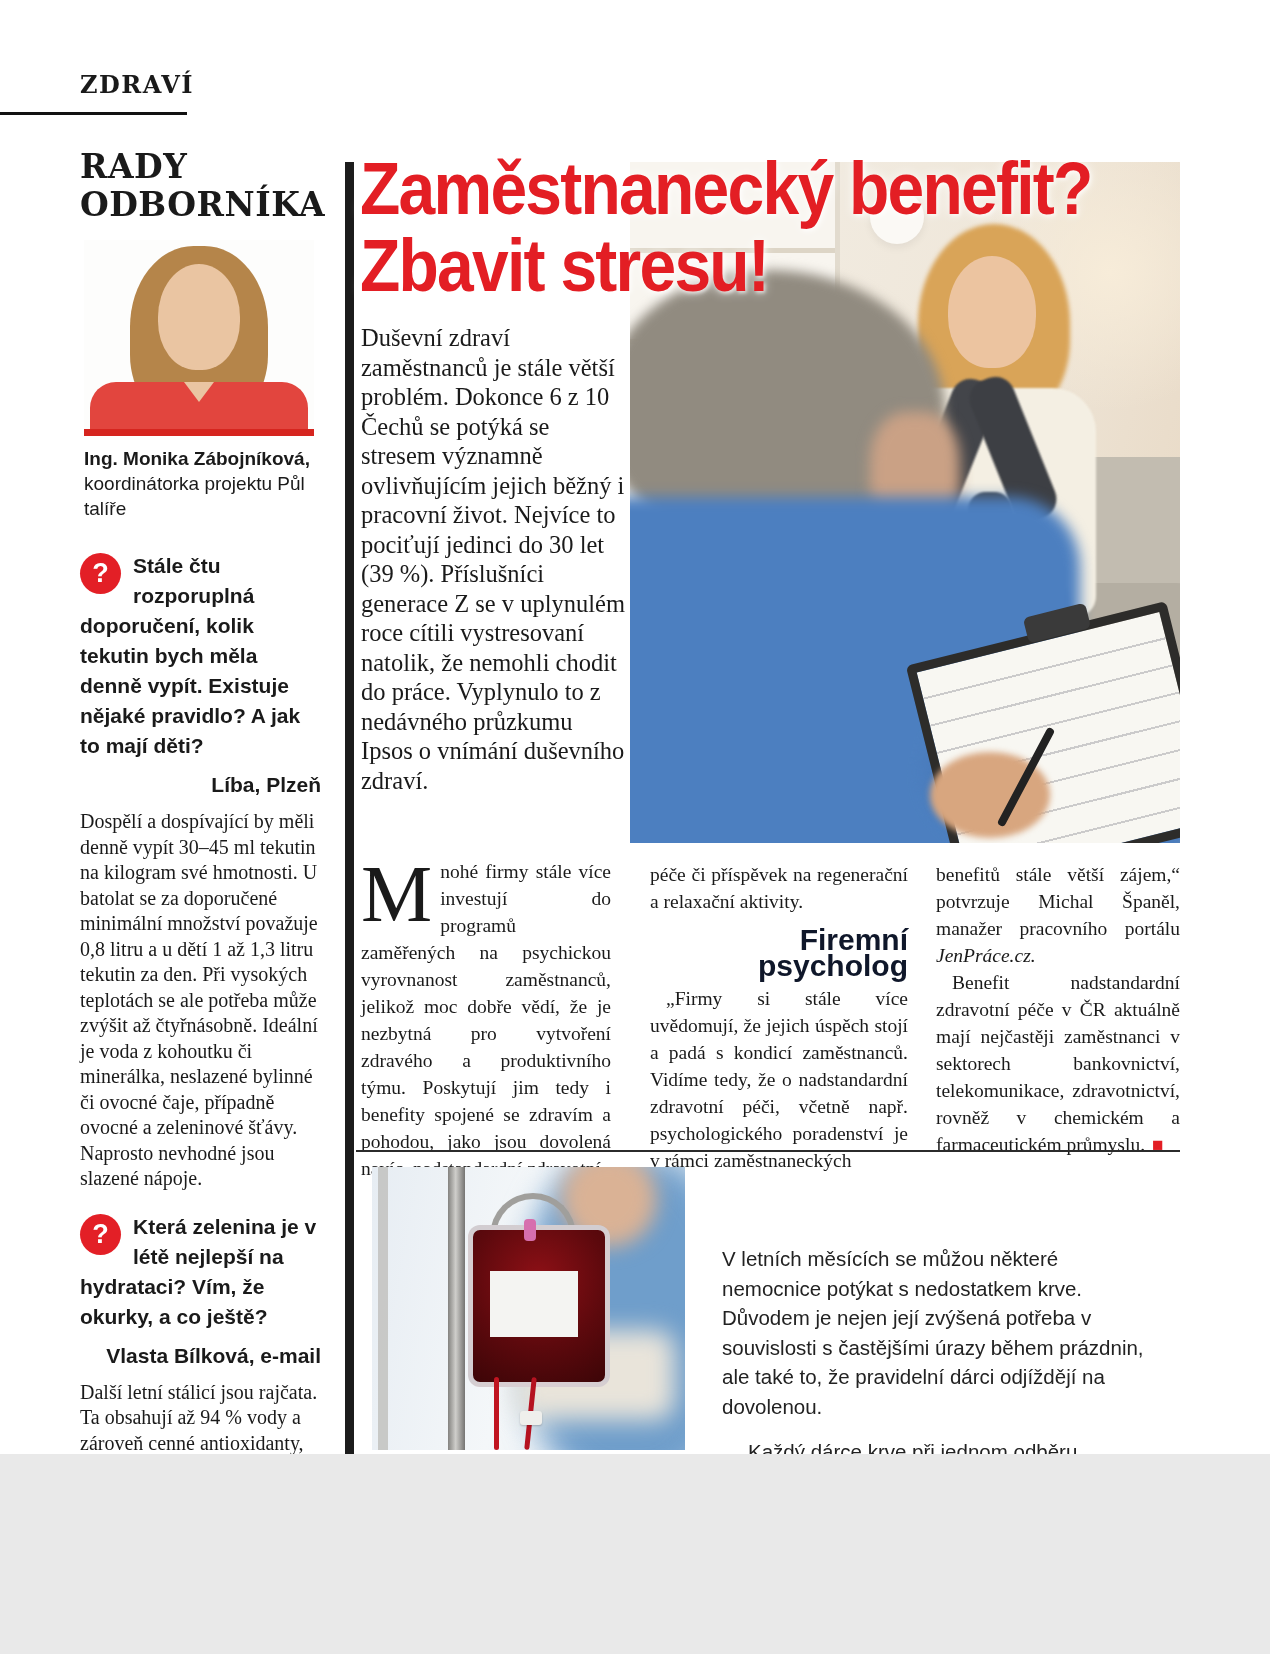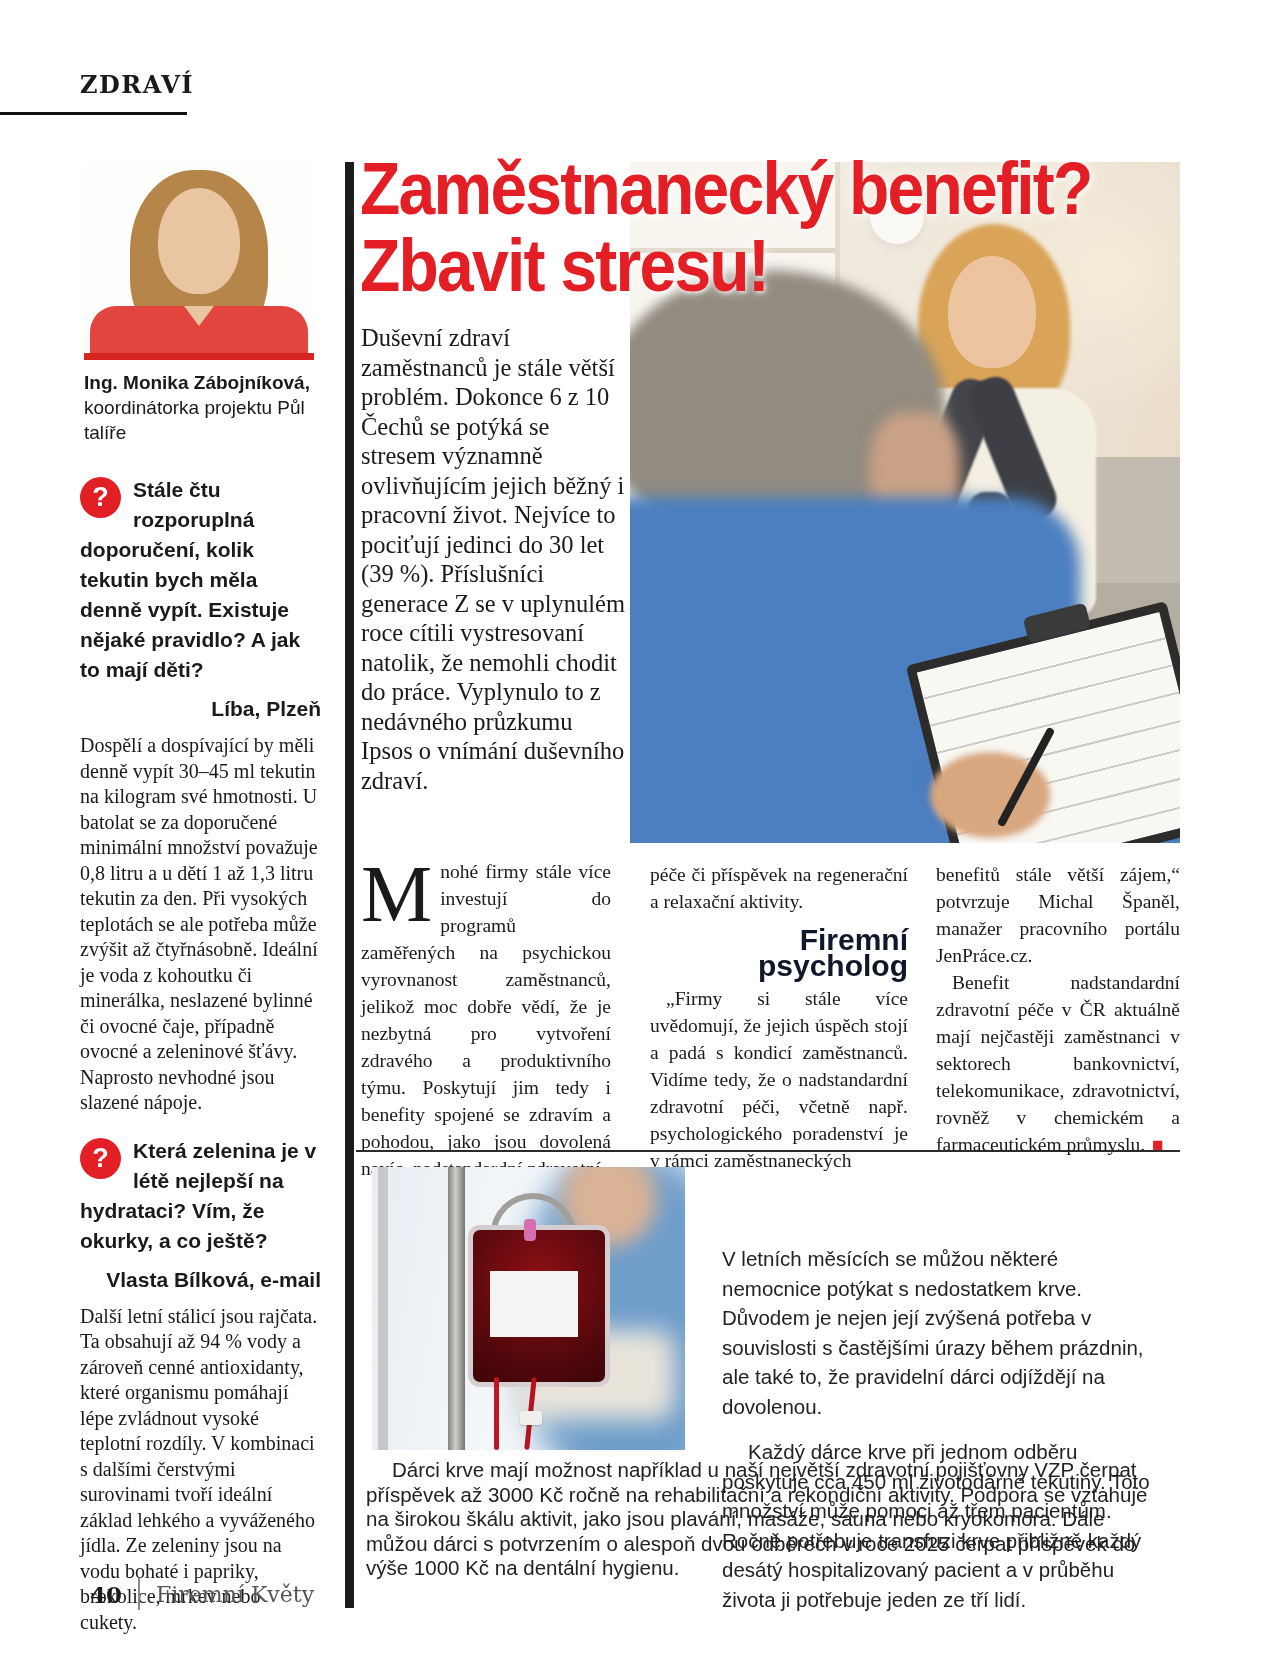--- a/index.html
+++ b/index.html
@@ -1,16 +1,16 @@
 <!DOCTYPE html>
 <html><head>
 <meta charset="utf-8">
 <style>
   html,body{margin:0;padding:0;background:#e9e9e9;}
-  .page{position:relative;width:1270px;height:1654px;margin:0 auto;background:#ffffff;
+  .page{position:relative;width:1270px;height:1454px;margin:0 auto;background:#ffffff;
         font-family:"Liberation Serif",serif;color:#1a1a1a;overflow:hidden;}
 
   
   .kicker{position:absolute;left:80px;top:70px;font-family:"DejaVu Serif",serif;
           font-weight:700;font-size:24px;letter-spacing:1.5px;}
   .kicker-rule{position:absolute;left:0;top:112px;width:187px;height:3px;background:#111;}
 
   
   .sidebar{position:absolute;left:80px;top:148px;width:241px;}
   .sidebar h2{margin:0;font-family:"DejaVu Serif",serif;font-weight:700;
@@ -106,21 +106,21 @@
 
   .col{position:absolute;width:252px;font-size:19.5px;line-height:27px;text-align:justify;}
   .col p{margin:0;}
   .col1{left:361px;top:858px;width:250px;}
   .col2{left:650px;top:861px;width:258px;}
   .col3{left:936px;top:861px;width:244px;}
   .dropcap{float:left;font-size:80px;line-height:64px;padding:4px 8px 0 0;font-family:"Liberation Serif",serif;}
   .subhead{margin:12px 0 6px 0 !important;color:#0f172a;font-family:"Liberation Sans",sans-serif;
            font-weight:700;font-size:30px;line-height:26px;text-align:right;}
   .ind{text-indent:16px;}
-  .it{}
+  .it{font-style:italic;}
   .endsq{color:#e31e24;font-size:19px;margin-left:7px;font-family:"Liberation Sans",sans-serif;}
 
   .midrule{position:absolute;left:356px;top:1150px;width:824px;height:2px;background:#2b2b2b;}
 
   
   .bphoto{position:absolute;left:372px;top:1167px;width:313px;height:283px;overflow:hidden;
           background:linear-gradient(100deg,#e7edf3 0%,#f4f7f9 45%,#dde7ef 100%);}
   .bp-nurse{position:absolute;right:-50px;top:-10px;width:210px;height:330px;background:#6f9ecb;
             border-radius:40%;filter:blur(16px);}
   .bp-nface{position:absolute;right:28px;top:-16px;width:96px;height:96px;background:#dab295;
@@ -162,20 +162,21 @@
 </style>
 </head>
 <body>
 
 <div class="page">
 
   <div class="kicker">ZDRAVÍ</div>
   <div class="kicker-rule"></div>
 
   <aside class="sidebar">
+    <h2>RADY ODBORNÍKA</h2>
 
     <div class="expert-photo">
       <div class="ep-hair"></div>
       <div class="ep-face"></div>
       <div class="ep-shirt"></div>
       <div class="ep-collar"></div>
       <div class="ep-redbar"></div>
     </div>
 
     <div class="caption">

